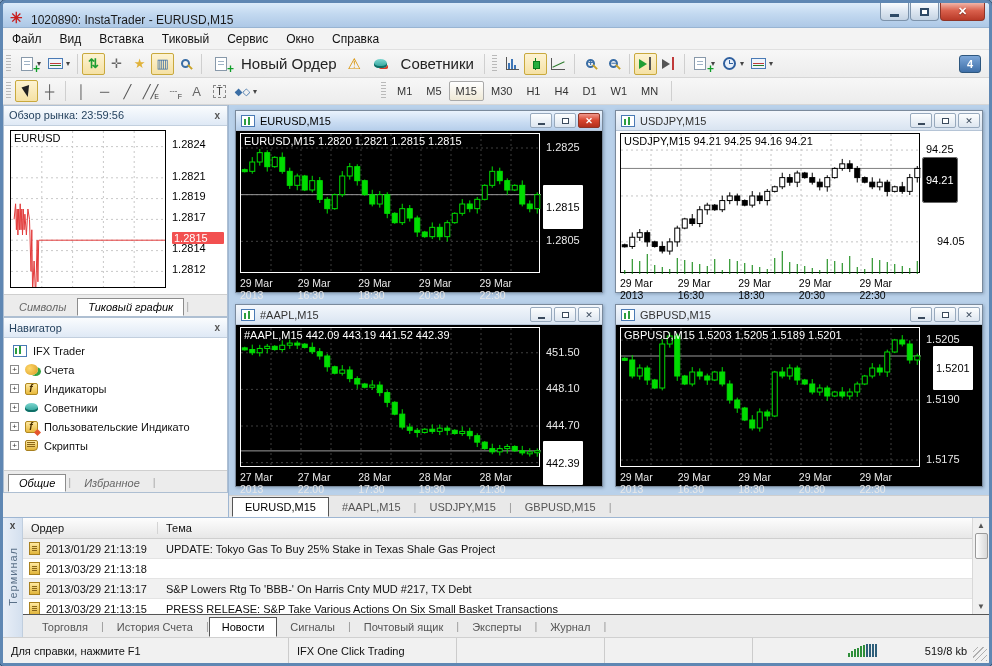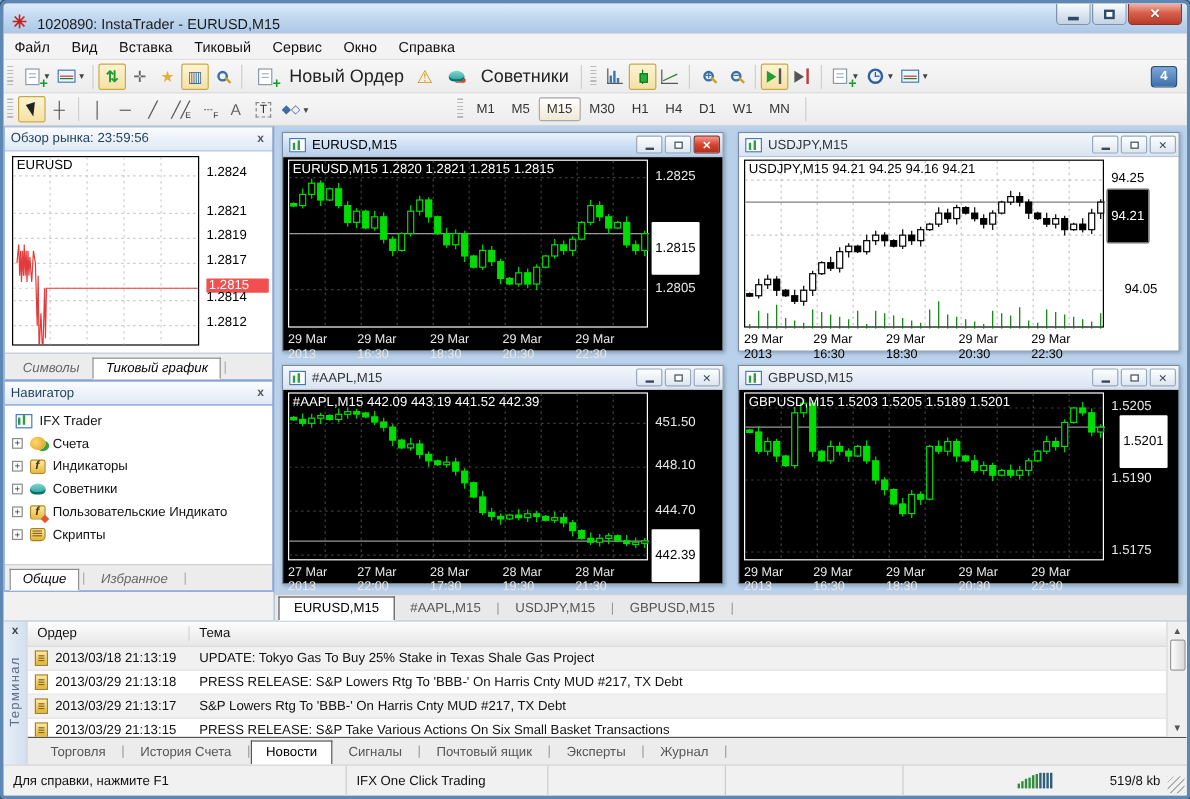--- a/index.html
+++ b/index.html
@@ -1053,27 +1053,26 @@
     <div class="term-main">
       <div class="term-grid">
         <div class="term-table">
           <div class="trow-hdr">
             <span class="th-time">Ордер</span>
             <span class="th-topic">Тема</span>
           </div>
           <div id="newsRows">
               <div class="trow">
                 <span class="news-ico"></span>
-                <span class="time">2013/03/18 21:13:19</span>
+                <span class="time">2013/01/29 21:13:19</span>
                 <span class="topic">UPDATE: Tokyo Gas To Buy 25% Stake in Texas Shale Gas Project</span>
               </div>
               <div class="trow">
                 <span class="news-ico"></span>
                 <span class="time">2013/03/29 21:13:18</span>
-                <span class="topic">PRESS RELEASE: S&amp;P Lowers Rtg To 'BBB-' On Harris Cnty MUD #217, TX Debt</span>
               </div>
               <div class="trow">
                 <span class="news-ico"></span>
                 <span class="time">2013/03/29 21:13:17</span>
                 <span class="topic">S&amp;P Lowers Rtg To 'BBB-' On Harris Cnty MUD #217, TX Debt</span>
               </div>
               <div class="trow">
                 <span class="news-ico"></span>
                 <span class="time">2013/03/29 21:13:15</span>
                 <span class="topic">PRESS RELEASE: S&amp;P Take Various Actions On Six Small Basket Transactions</span>

